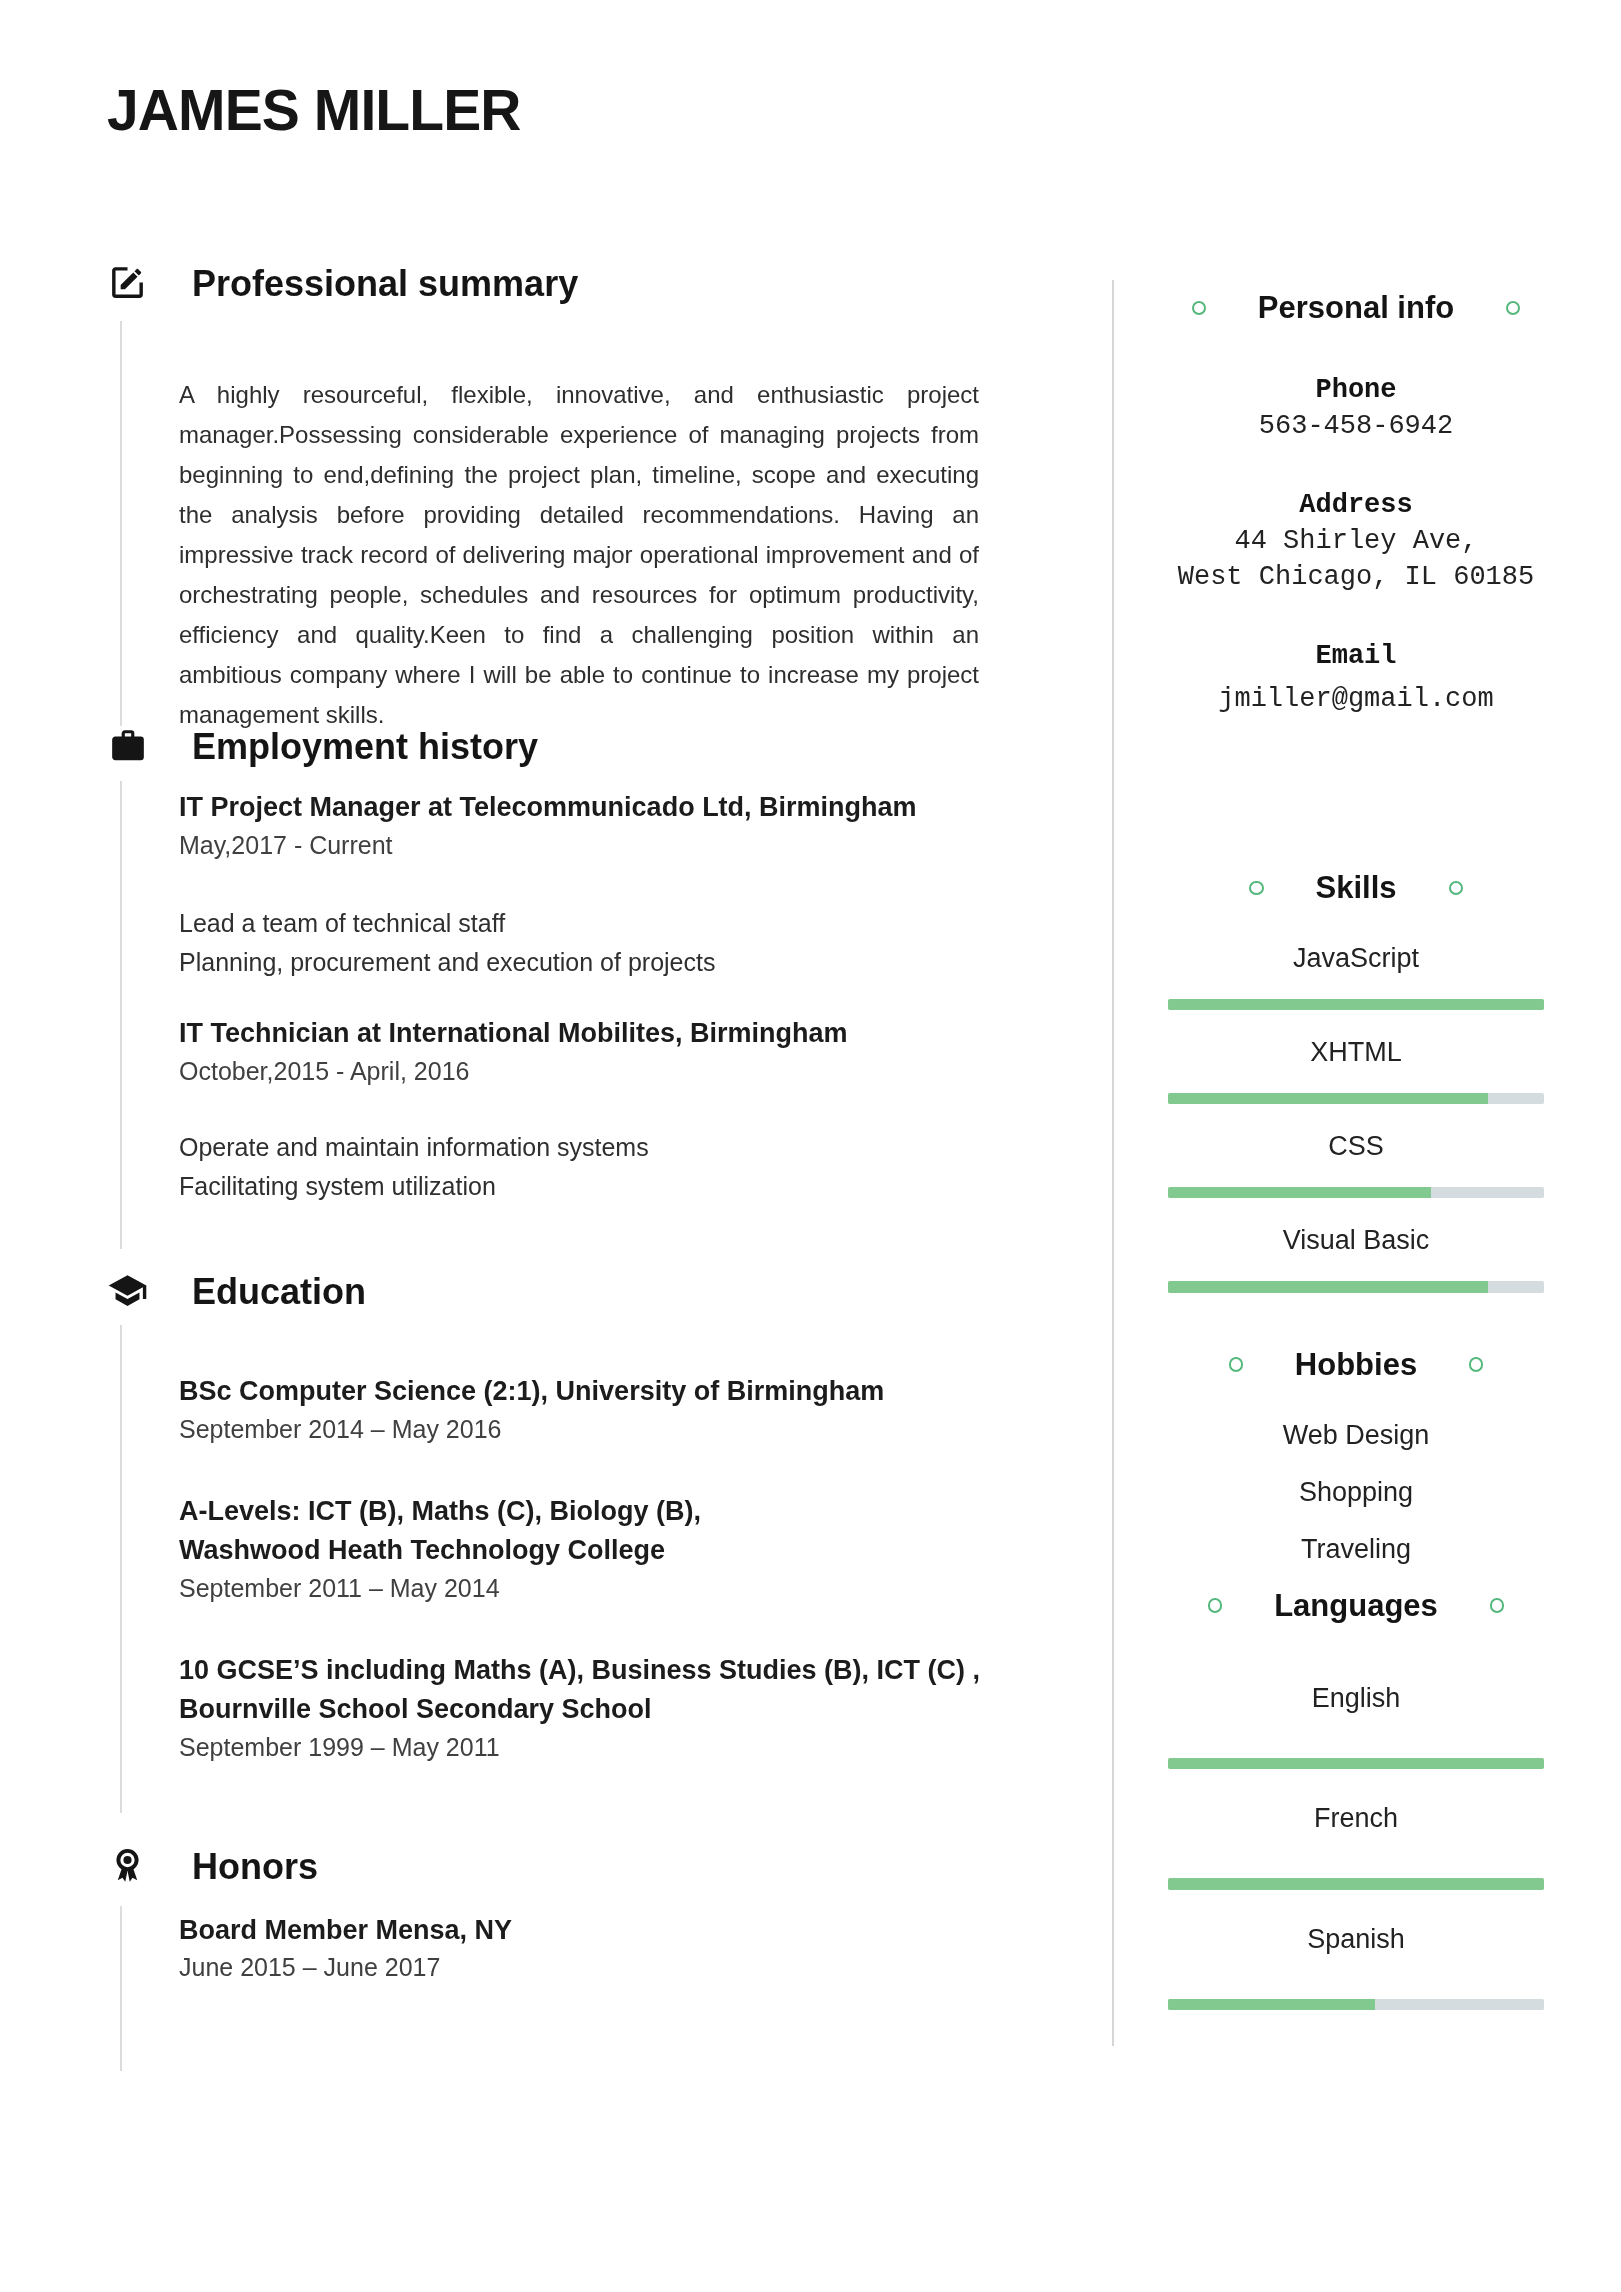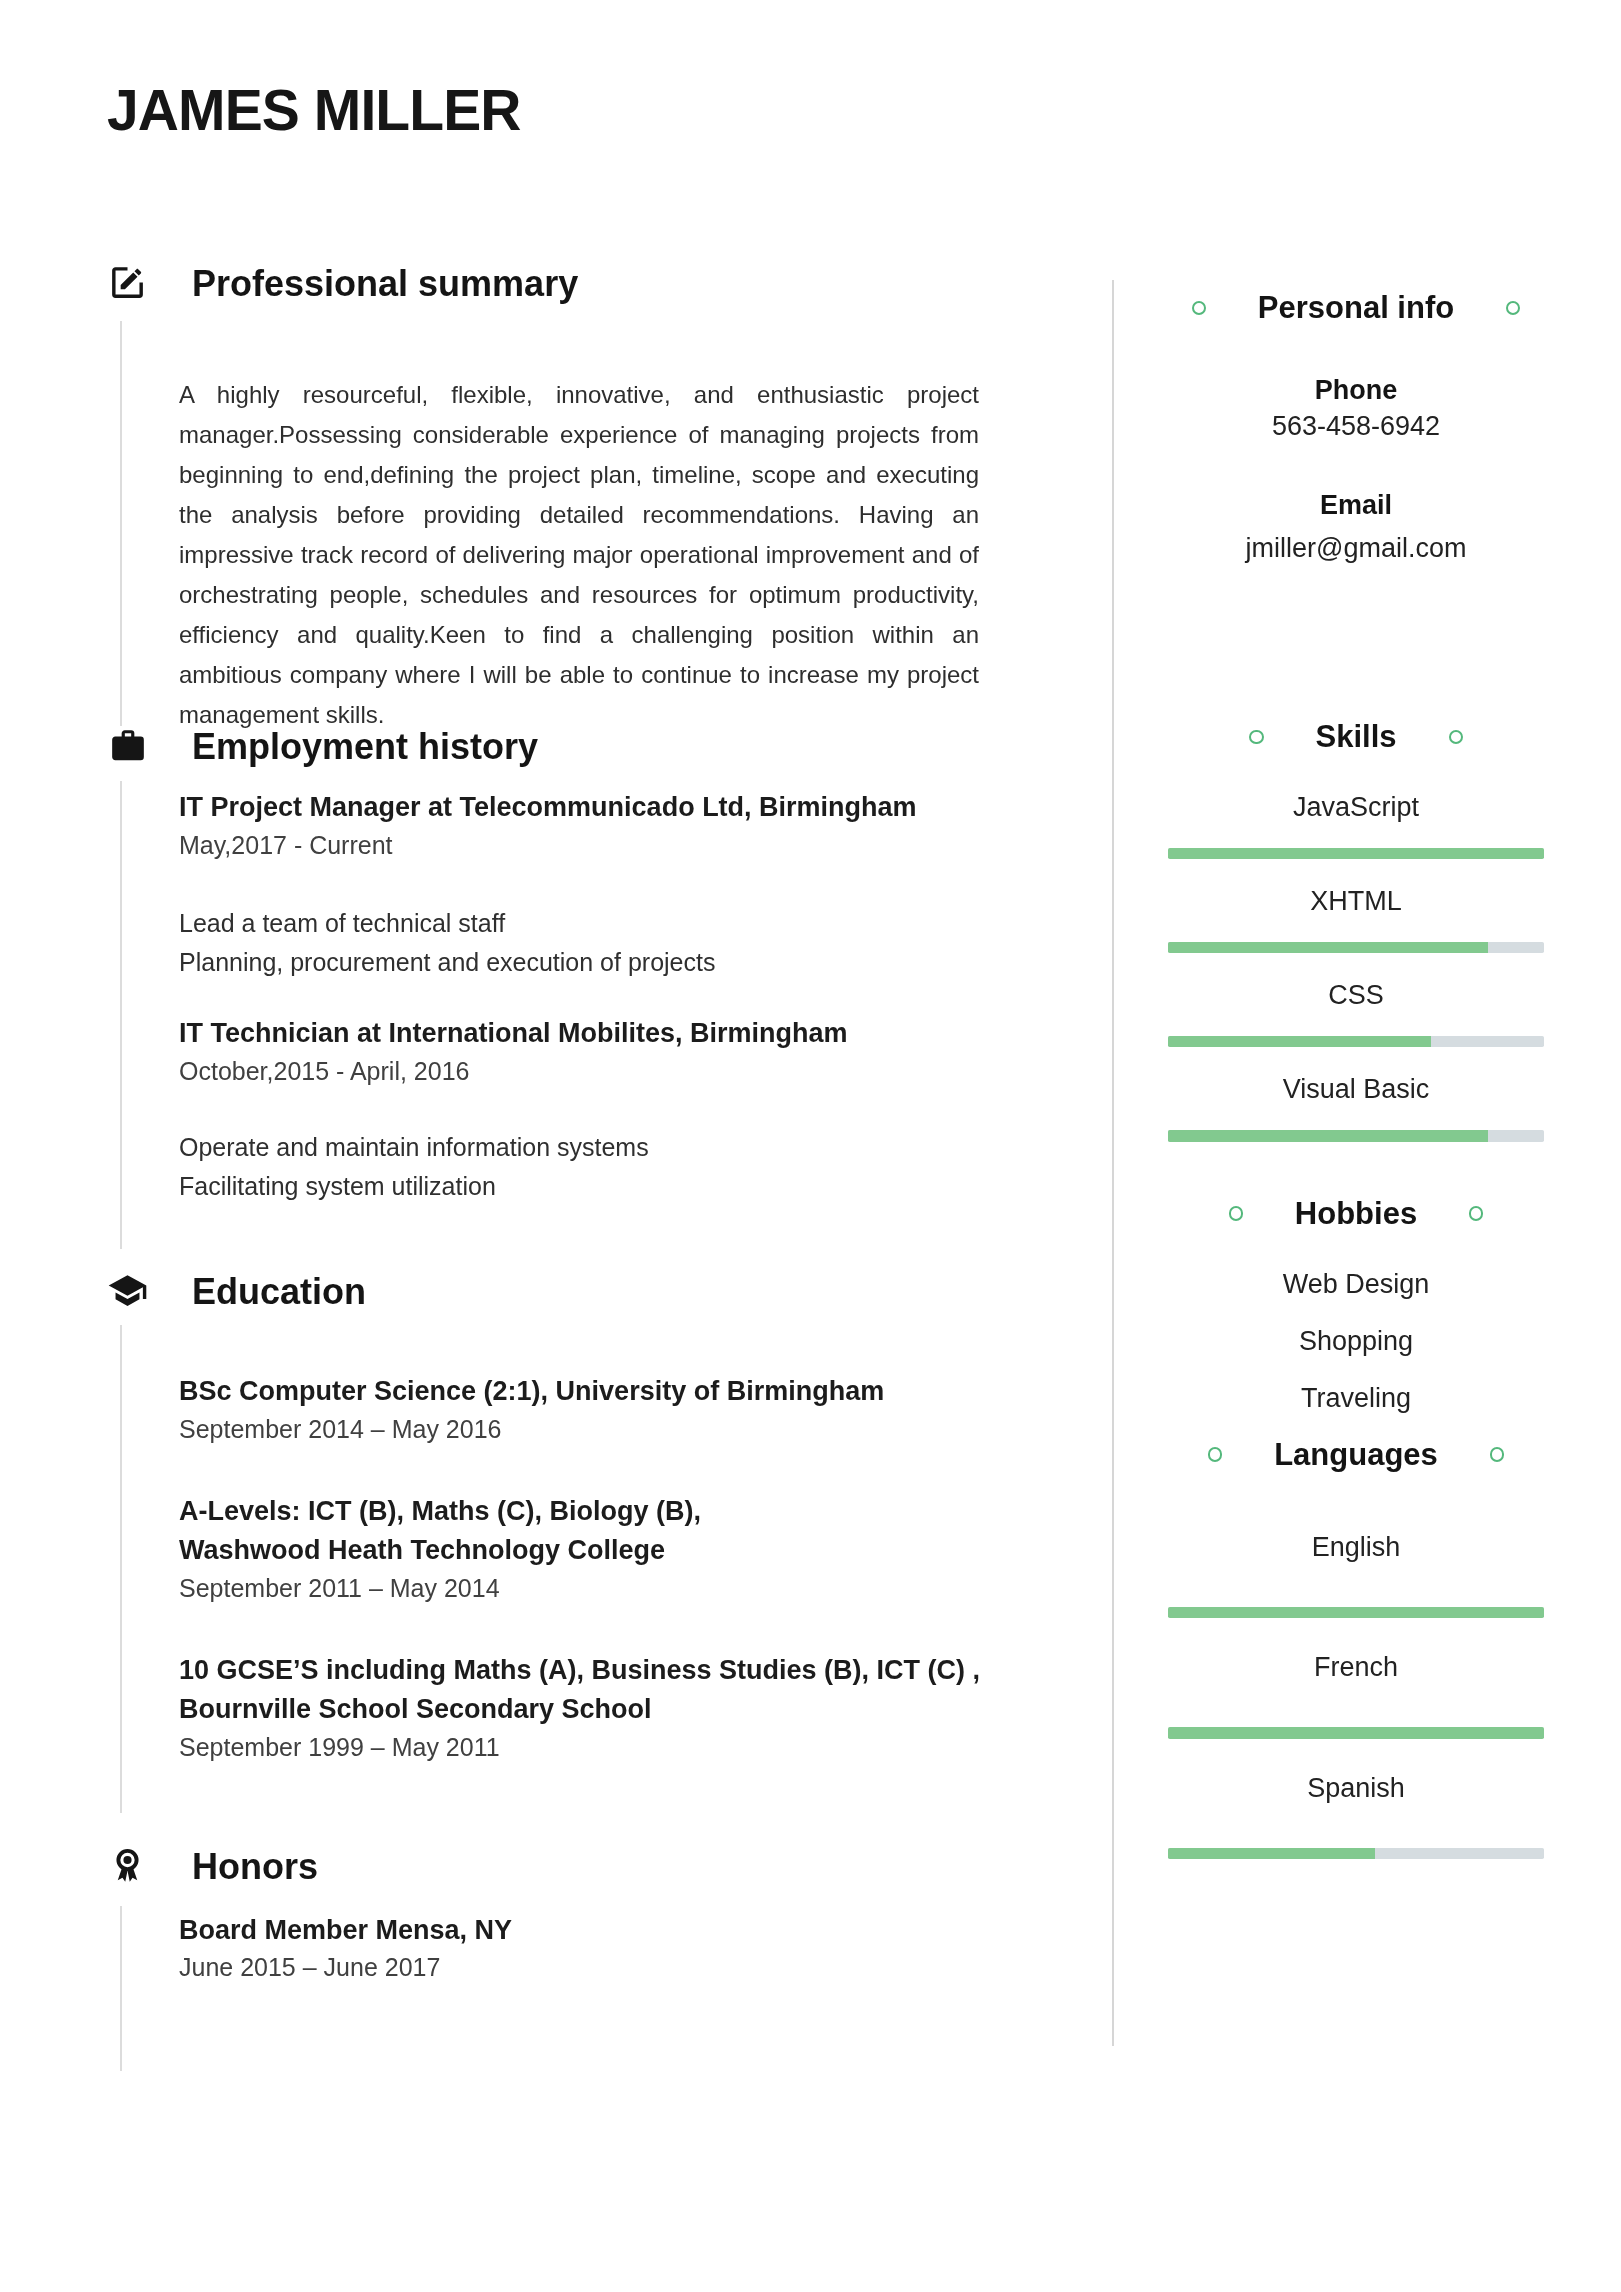--- a/index.html
+++ b/index.html
@@ -31,21 +31,21 @@
   .tl{position:absolute;left:120px;width:1.8px;background:#dcdcdc;}
   
   #divider{position:absolute;left:1112px;top:280px;width:1.8px;height:1766px;background:#d6d6d6;}
   #sidebar{position:absolute;left:1112px;top:280px;width:509px;box-sizing:border-box;
            padding:9px 77px 0 56px;text-align:center;}
   .sb-head{display:flex;align-items:center;justify-content:center;gap:52px;}
   .sb-head h2{margin:0;font-size:31px;line-height:38px;font-weight:bold;color:#141414;}
   .ring{width:14.3px;height:14.3px;border:2.7px solid #54b87c;border-radius:50%;box-sizing:border-box;flex:0 0 14.3px;}
   .sb-label{font-size:27px;line-height:36px;font-weight:bold;color:#141414;}
   .sb-text{font-size:27px;line-height:36px;color:#222222;}
-  .pi-group{margin-bottom:43px;}
+  .pi-group{margin-bottom:43px;font-family:Liberation Mono, monospace;}
   #pi .sb-head{margin-bottom:45px;}
   #skills{margin-top:152px;}
   #skills .sb-head{margin-bottom:32px;}
   .skill .sb-text{line-height:38px;margin-bottom:21.5px;}
   .track{height:11.6px;background:#d5dce0;border-radius:1.8px;overflow:hidden;}
   .fill{height:100%;background:#82c98f;}
   .skill{margin-bottom:23px;}
   #hobbies{margin-top:53px;}
   #hobbies .sb-head{margin-bottom:32px;}
   .hobby{font-size:27px;line-height:38px;color:#222;margin-bottom:19px;}
@@ -164,20 +164,25 @@
       <div class="sb-head">
         <span class="ring"></span>
         <h2>Personal info</h2>
         <span class="ring"></span>
       </div>
       <div class="pi-group">
         <div class="sb-label">Phone</div>
         <div class="sb-text">563-458-6942</div>
       </div>
       <div class="pi-group">
+        <div class="sb-label">Address</div>
+        <div class="sb-text">44 Shirley Ave,</div>
+        <div class="sb-text">West Chicago, IL 60185</div>
+      </div>
+      <div class="pi-group">
         <div class="sb-label">Email</div>
         <div class="sb-text" style="margin-top:7.2px;">jmiller@gmail.com</div>
       </div>
     </div>
 
     <div id="skills">
       <div class="sb-head">
         <span class="ring"></span>
         <h2>Skills</h2>
         <span class="ring"></span>

